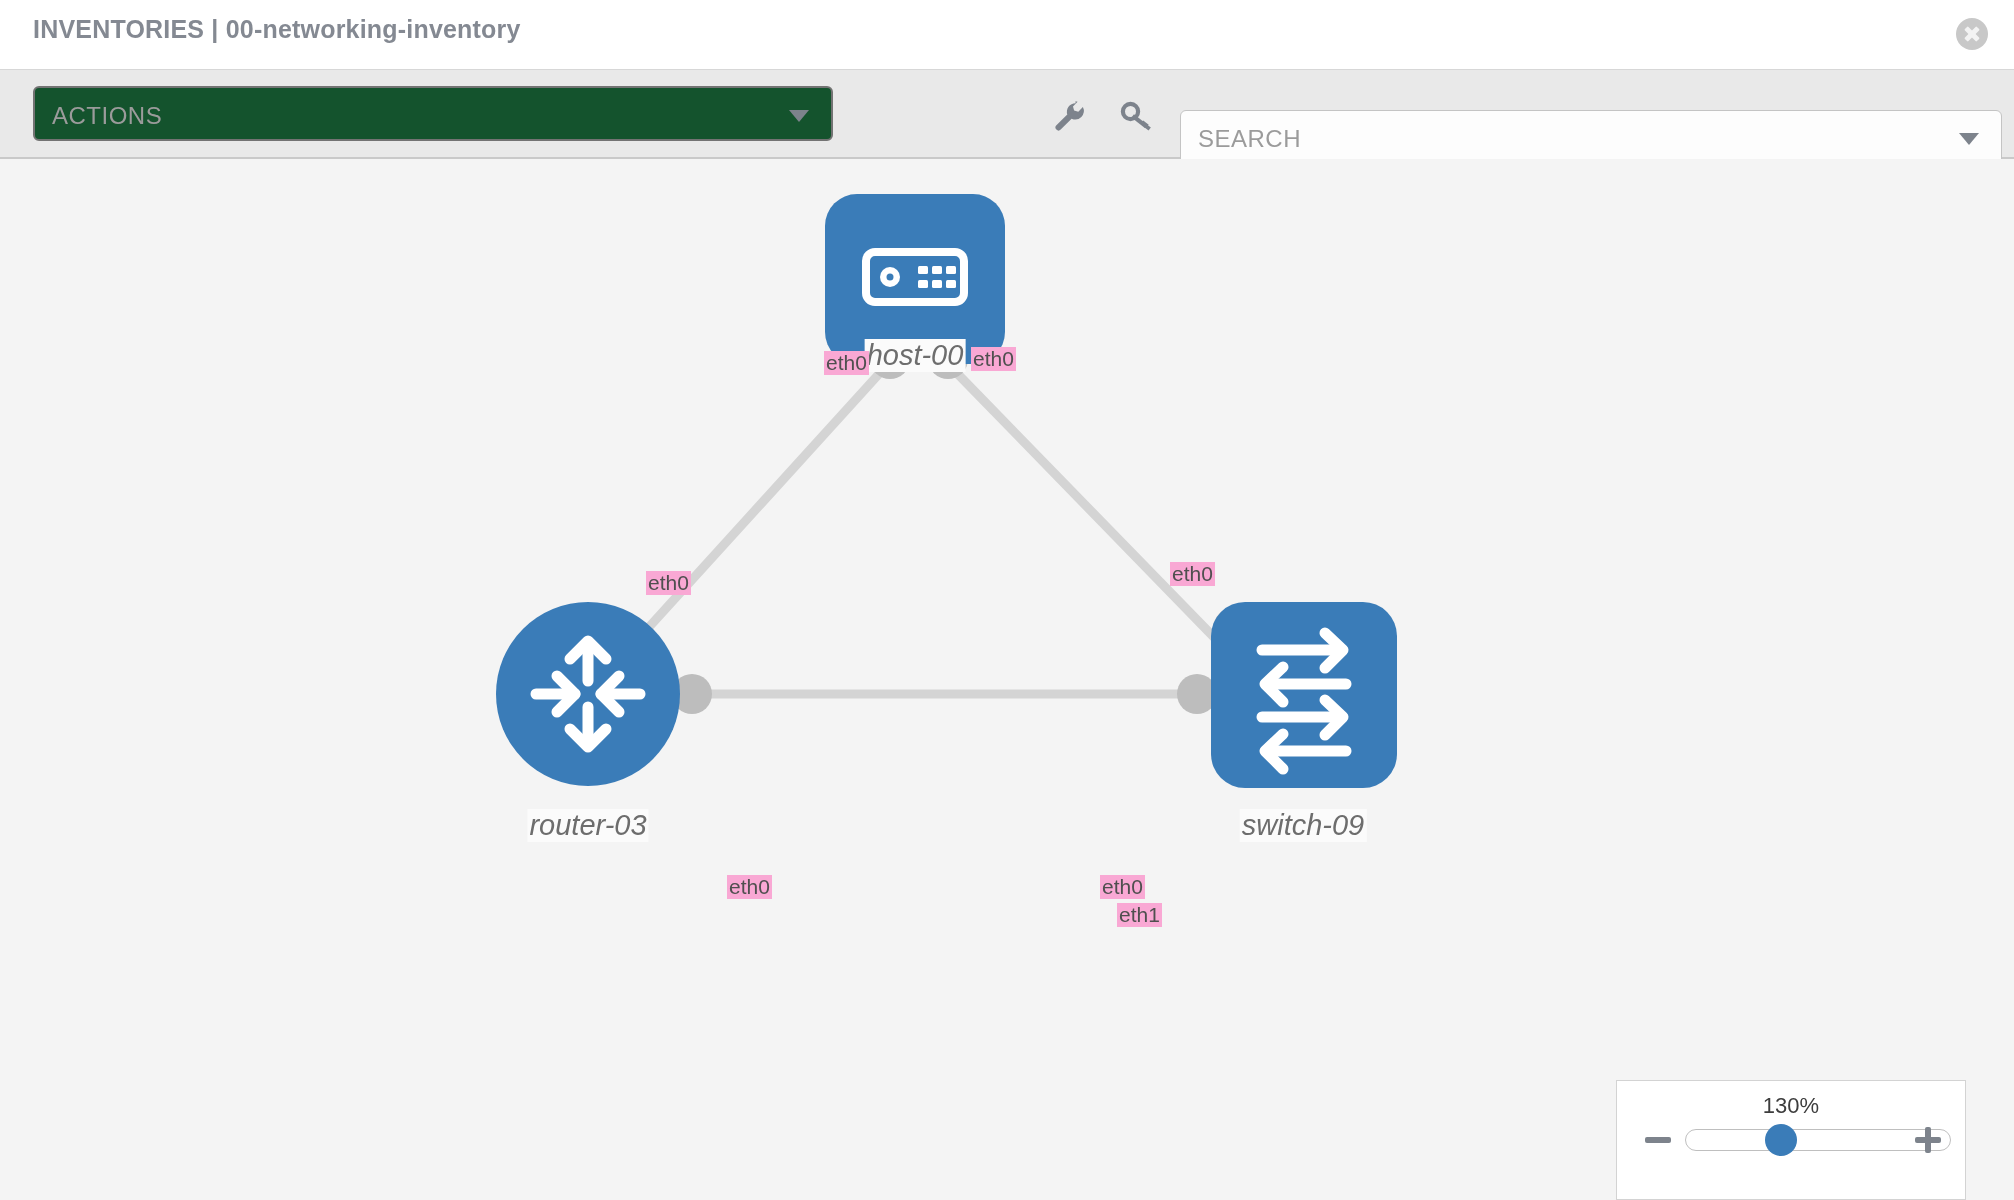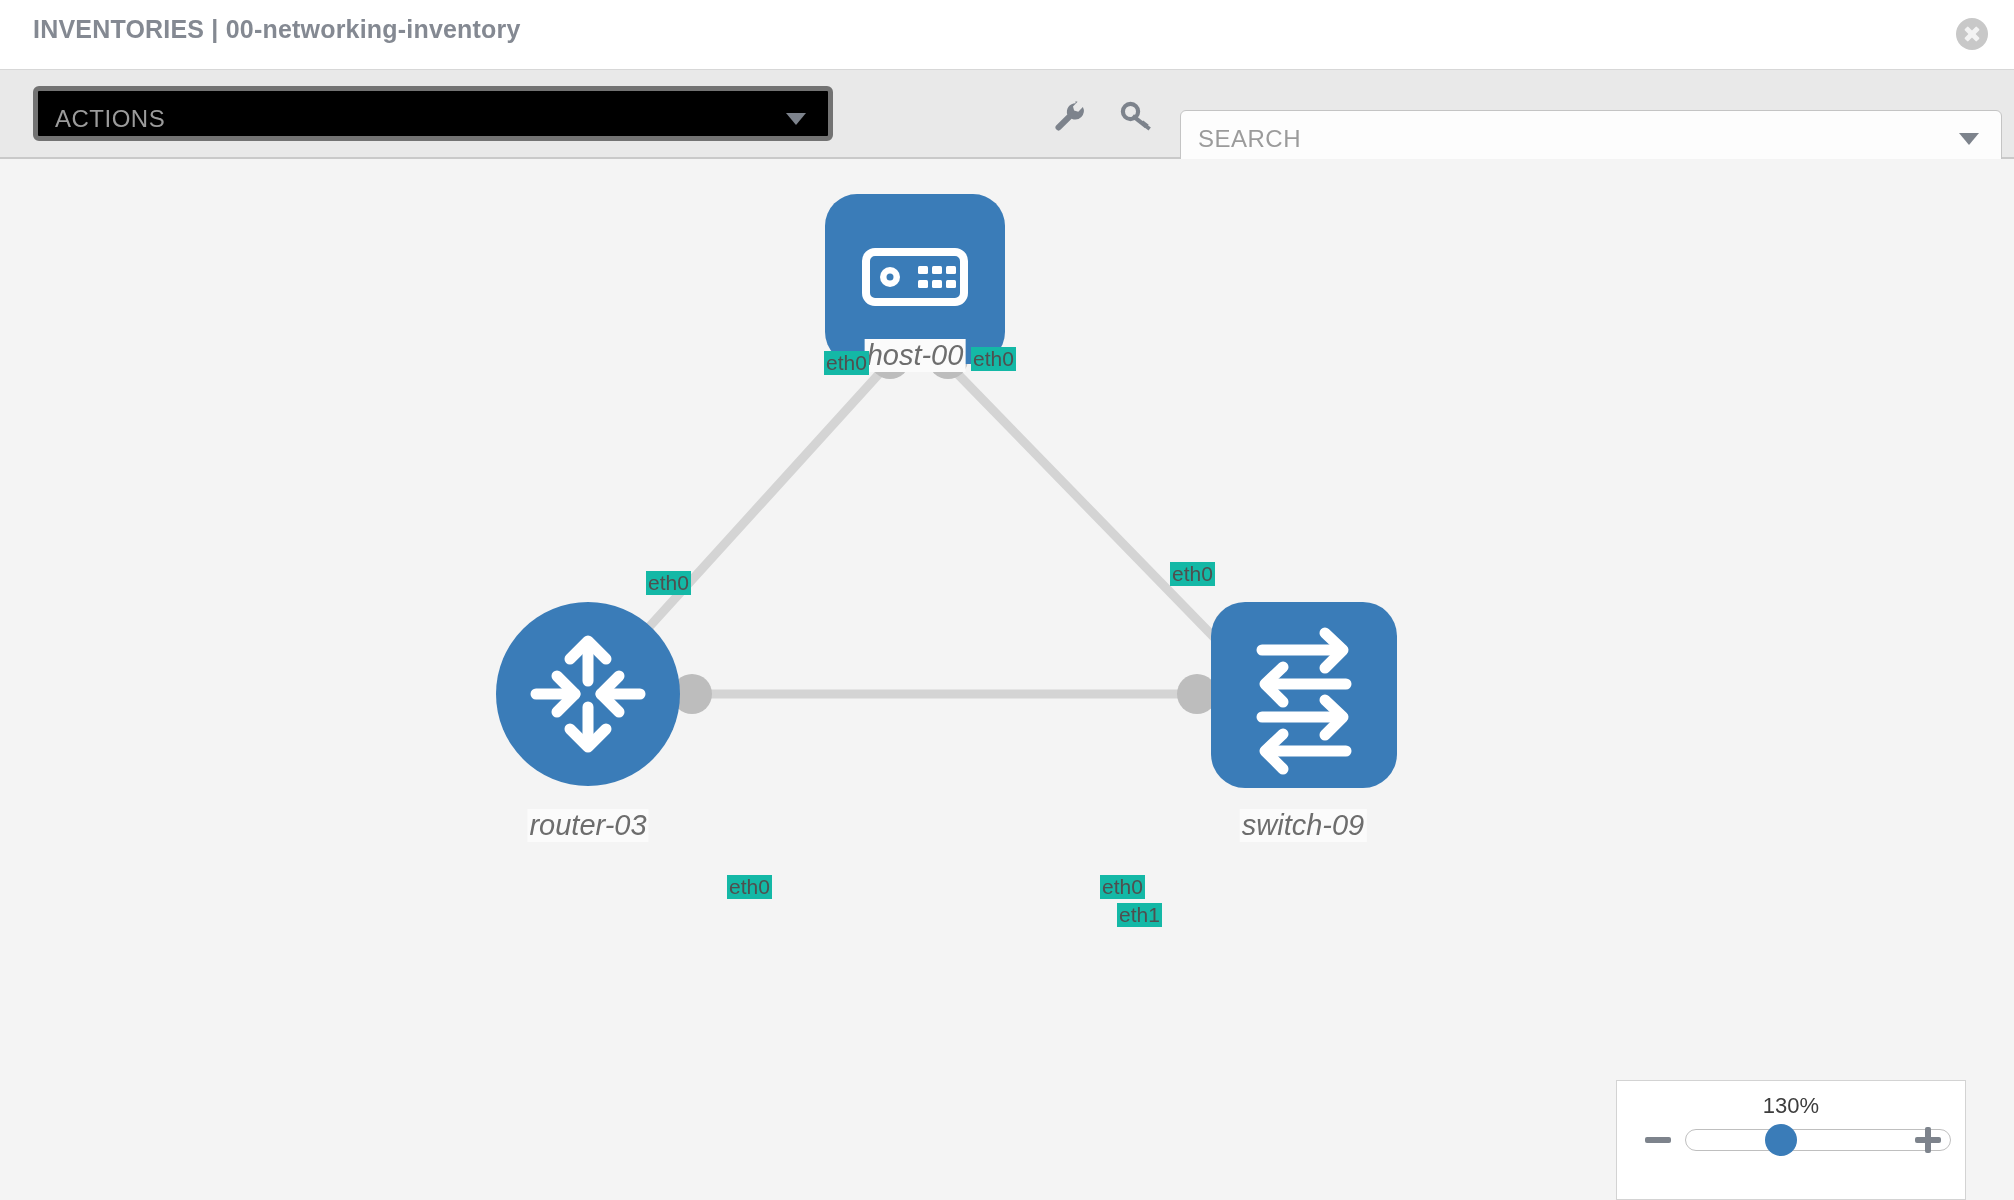--- a/index.html
+++ b/index.html
@@ -68,22 +68,22 @@
     background: #e9e9e9;
     border-bottom: 2px solid #c9c9c9;
     box-sizing: border-box;
   }
   .actions-select {
     position: absolute;
     left: 33px;
     top: 16px;
     width: 800px;
     height: 55px;
-    background: #000000;
-    border: 5px solid #737373;
+    background: #14532d;
+    border: 2px solid #737373;
     border-radius: 6px;
     box-sizing: border-box;
     cursor: pointer;
   }
   .actions-select .sel-label {
     position: absolute;
     left: 17px;
     top: 14px;
     font-size: 24px;
     color: #9b9b9b;
@@ -155,21 +155,21 @@
     background: #fbfbfb;
     white-space: nowrap;
     transform: translateX(-50%);
     padding: 0 2px;
     font-style: italic;
   }
   .edge-label {
     position: absolute;
     font-size: 21px;
     color: #4f4f4f;
-    background: #14b8a6;
+    background: #f9a8d4;
     white-space: nowrap;
     padding: 0 2px;
   }
 
   
   .zoom-panel {
     position: absolute;
     left: 1616px;
     top: 1080px;
     width: 350px;

